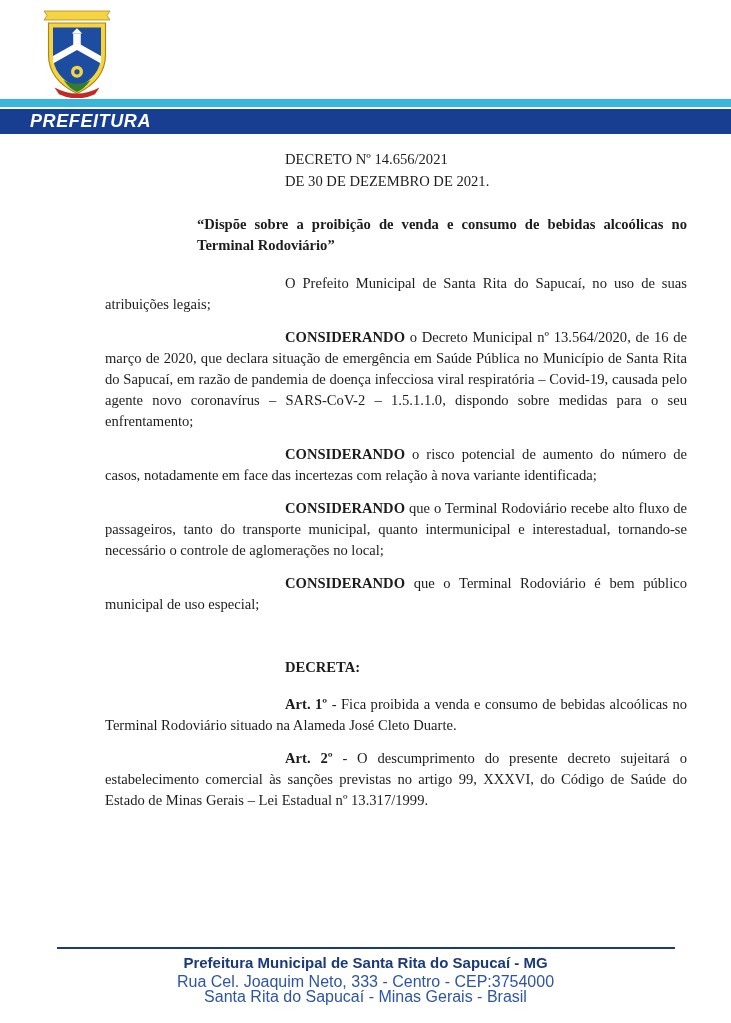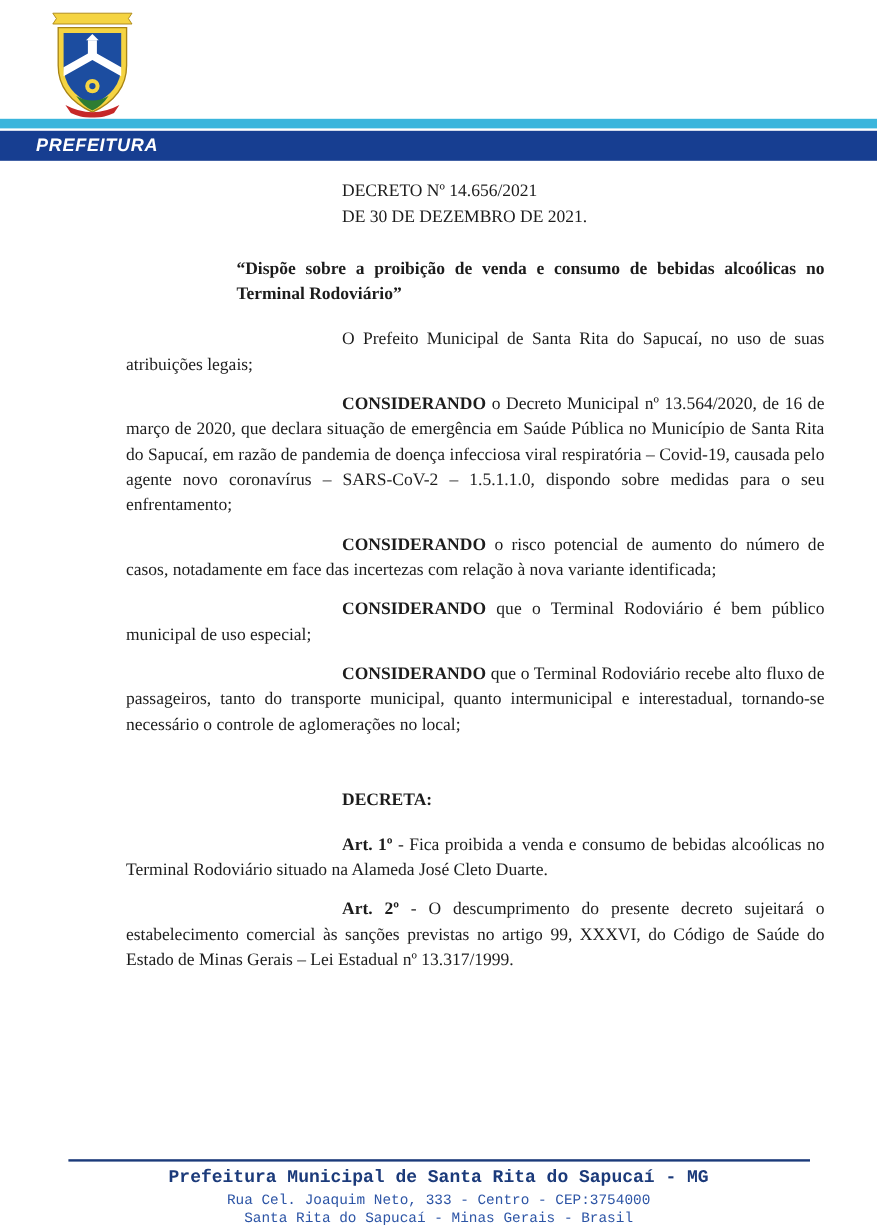--- a/index.html
+++ b/index.html
@@ -13,41 +13,41 @@
   
   .crest { position:absolute; top:8px; left:38px; width:78px; height:90px; }
   .bars  { position:absolute; top:99px; left:0; width:100%; }
   .stripe{ height:8px; background:var(--headerStripe,#3ab5dc); }
   .bar   {
     margin-top:2px; height:25px; background:var(--headerBar,#173e91);
     display:flex; align-items:center; justify-content:space-between;
     padding:0 42px 0 30px; color:#ffffff;
     font-family:"Liberation Sans", sans-serif;
   }
-  .brand { font-style:italic; font-weight:bold; font-size:15px; letter-spacing:.6px; }
+  .brand { font-style:italic; font-weight:bold; font-size:18px; letter-spacing:.6px; }
   .site  { font-weight:bold; font-size:17px; letter-spacing:.4px; cursor:pointer; }
 
   
   main {
     position:absolute; top:134px; left:0; right:0;
     padding:14px 44px 0 105px;
     font-size:14.6px; line-height:21px; text-align:justify;
   }
   .title-block { margin-left:180px; margin-bottom:22px; text-align:left; line-height:22px; }
   .epigraph    { margin-left:92px; margin-bottom:17px; font-weight:bold; }
   p.para       { text-indent:180px; margin-bottom:12px; }
   .decreta     { margin-left:180px; margin-top:42px; margin-bottom:16px;
                  font-weight:bold; text-align:left; }
 
   
-  footer { position:absolute; left:0; right:0; bottom:0; text-align:center;
-           font-family:Liberation Mono, monospace; }
+  footer { position:absolute; left:0; right:0; bottom:19px; text-align:center;
+           font-family:Liberation Sans, sans-serif; }
   .rule    { width:618px; margin:0 auto 5px; border-top:2px solid var(--footerTitle,#1b3a7a); }
   .f-title { font-size:15px; font-weight:bold; color:var(--footerTitle,#1b3a7a); margin-bottom:3px; }
-  .f-line  { font-size:12px; color:var(--footerText,#2d55a6); line-height:15px; }
+  .f-line  { font-size:16px; color:var(--footerText,#2d55a6); line-height:15px; }
 </style>
 </head>
 <body>
 
 <div class="page">
 
   <header>
     <div class="crest">
       <svg viewBox="0 0 100 120" width="78" height="90" aria-hidden="true">
         <path d="M6 4 h88 l-4 6 4 6 h-88 l4 -6 z" fill="var(--crestYellow,#f5d442)" stroke="var(--crestYellowEdge,#a98514)" stroke-width="1"></path>
@@ -77,23 +77,23 @@
     </div>
 
     <p class="epigraph">“Dispõe sobre a proibição de venda e consumo de bebidas alcoólicas no Terminal Rodoviário”</p>
 
     <p class="para">O Prefeito Municipal de Santa Rita do Sapucaí, no uso de suas atribuições legais;</p>
 
     <p class="para"><b>CONSIDERANDO</b><span> o Decreto Municipal nº 13.564/2020, de 16 de março de 2020, que declara situação de emergência em Saúde Pública no Município de Santa Rita do Sapucaí, em razão de pandemia de doença infecciosa viral respiratória – Covid-19, causada pelo agente novo coronavírus – SARS-CoV-2 – 1.5.1.1.0, dispondo sobre medidas para o seu enfrentamento;</span></p>
 
     <p class="para"><b>CONSIDERANDO</b><span> o risco potencial de aumento do número de casos, notadamente em face das incertezas com relação à nova variante identificada;</span></p>
 
+    <p class="para"><b>CONSIDERANDO</b><span> que o Terminal Rodoviário recebe alto fluxo de passageiros, tanto do transporte municipal, quanto intermunicipal e interestadual, tornando-se necessário o controle de aglomerações no local;</span></p>
+
     <p class="para"><b>CONSIDERANDO</b><span> que o Terminal Rodoviário é bem público municipal de uso especial;</span></p>
-
-    <p class="para"><b>CONSIDERANDO</b><span> que o Terminal Rodoviário recebe alto fluxo de passageiros, tanto do transporte municipal, quanto intermunicipal e interestadual, tornando-se necessário o controle de aglomerações no local;</span></p>
 
     <p class="decreta">DECRETA:</p>
 
     <p class="para"><b>Art. 1º</b><span> - Fica proibida a venda e consumo de bebidas alcoólicas no Terminal Rodoviário situado na Alameda José Cleto Duarte.</span></p>
 
     <p class="para"><b>Art. 2º</b><span> - O descumprimento do presente decreto sujeitará o estabelecimento comercial às sanções previstas no artigo 99, XXXVI, do Código de Saúde do Estado de Minas Gerais – Lei Estadual nº 13.317/1999.</span></p>
 
   </main>
 
   <footer>

